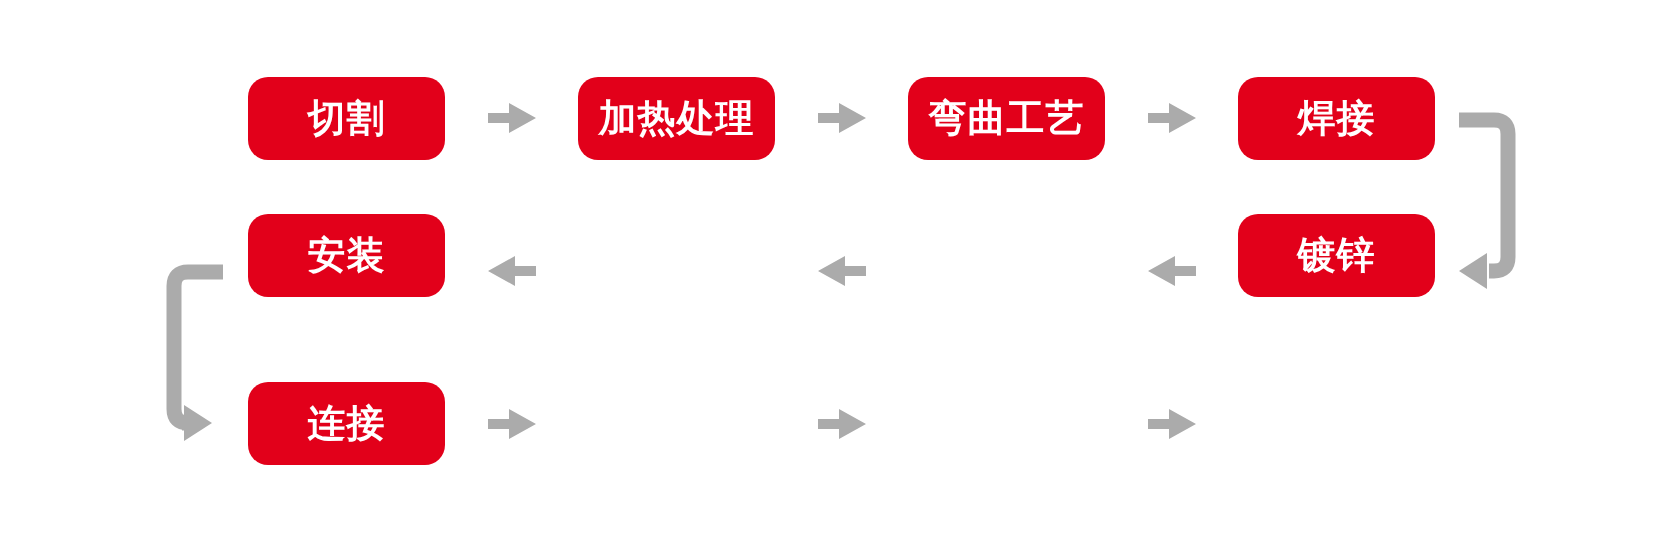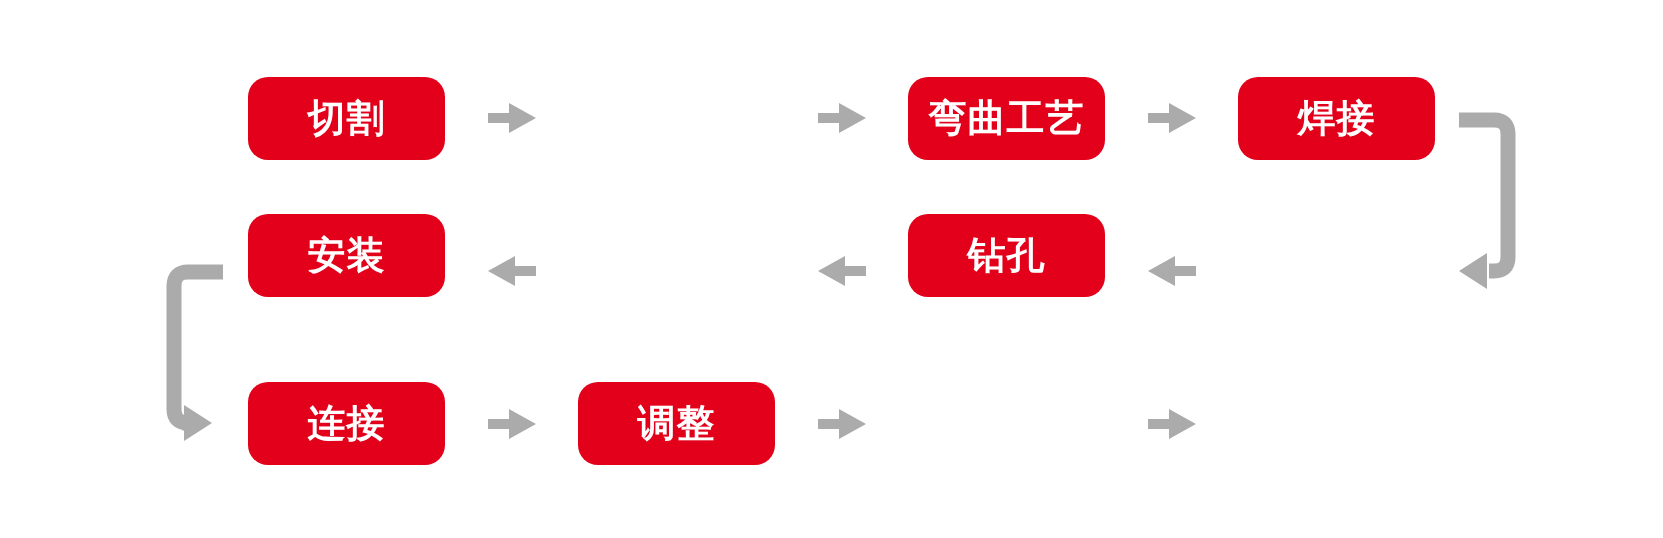--- a/index.html
+++ b/index.html
@@ -45,39 +45,39 @@
   .conn-left{left:150px;top:250px;width:100px;height:200px;}
 </style>
 </head>
 <body>
 
 <div class="stage">
 
   <div class="node c1 r1">
     <span>切割</span>
   </div>
+  <div class="node c2 r1">
+    <span>加热处理</span>
+  </div>
   <div class="node c4 r1">
     <span>焊接</span>
   </div>
   <div class="node c3 r1">
     <span>弯曲工艺</span>
   </div>
 
   <div class="node c1 r2">
     <span>安装</span>
   </div>
-  <div class="node c3 r2">
-    <span>钻孔</span>
+  <div class="node c4 r2">
+    <span>镀锌</span>
   </div>
 
   <div class="node c1 r3">
     <span>连接</span>
-  </div>
-  <div class="node c2 r3">
-    <span>调整</span>
   </div>
 
   <svg class="arrow g1 ay1" viewBox="0 0 48 30">
     <polygon points="0,10 21,10 21,0 48,15 21,30 21,20 0,20"></polygon>
   </svg>
   <svg class="arrow g2 ay1" viewBox="0 0 48 30">
     <polygon points="0,10 21,10 21,0 48,15 21,30 21,20 0,20"></polygon>
   </svg>
   <svg class="arrow g3 ay1" viewBox="0 0 48 30">
     <polygon points="0,10 21,10 21,0 48,15 21,30 21,20 0,20"></polygon>

